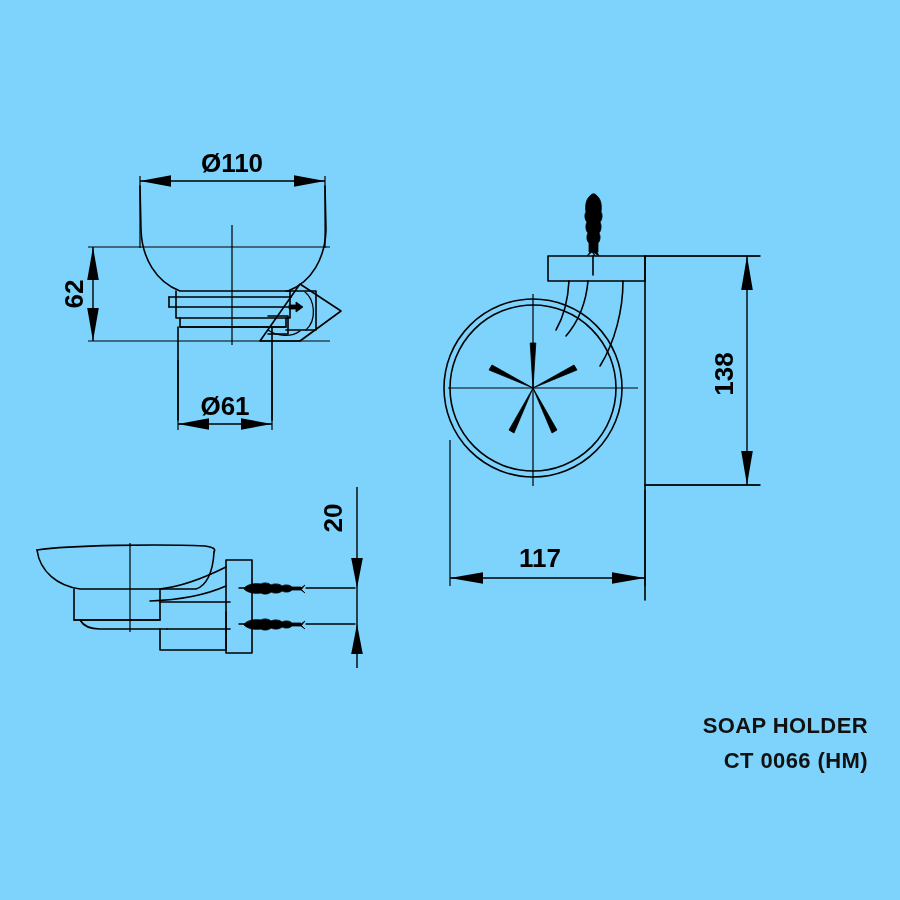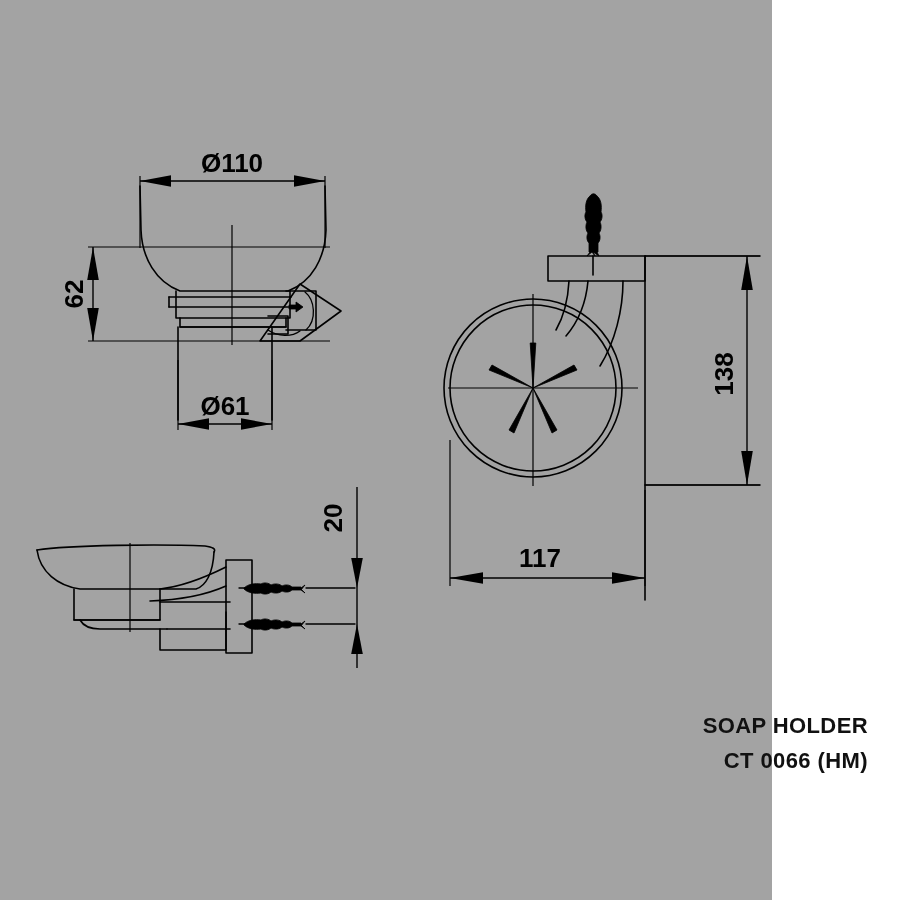--- a/index.html
+++ b/index.html
@@ -8,23 +8,23 @@
     background: #ffffff;
   }
   body {
     width: 900px;
     height: 900px;
     font-family: "Liberation Sans", sans-serif;
     overflow: hidden;
   }
   #sheet {
     position: relative;
-    width: 772px;
+    width: 900px;
     height: 900px;
-    background: #a3a3a3;
+    background: #7dd3fc;
   }
   svg#drawing {
     position: absolute;
     left: 0;
     top: 0;
     width: 900px;
     height: 900px;
     display: block;
   }
   .ln {

